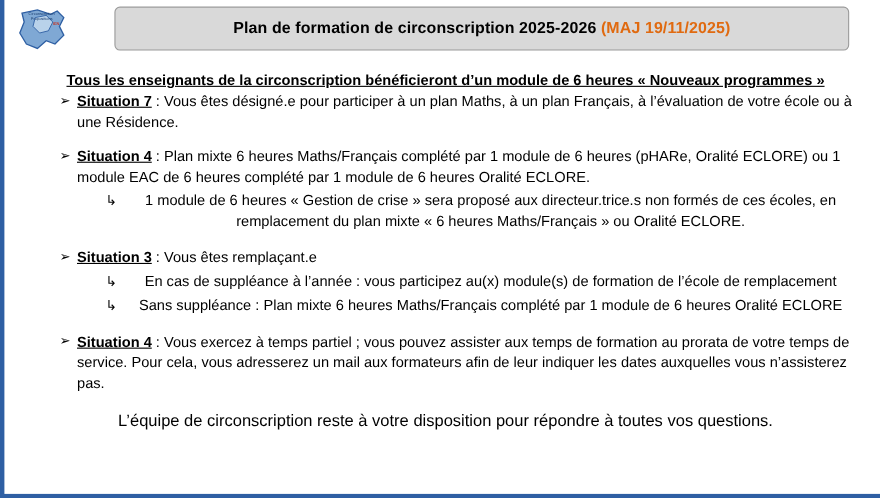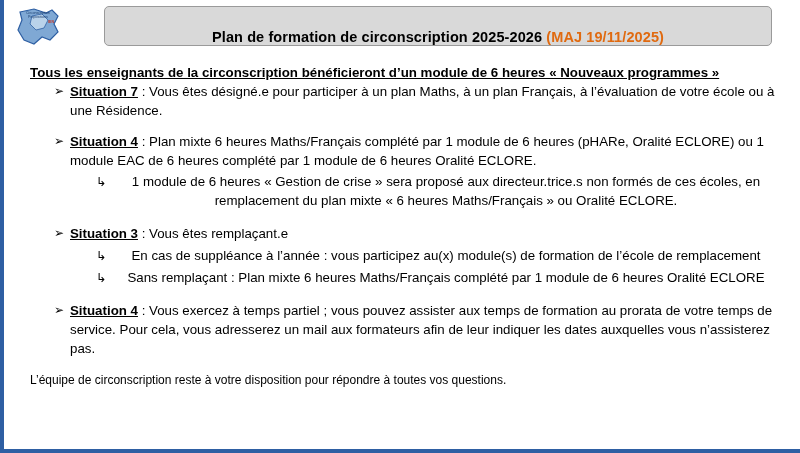--- a/index.html
+++ b/index.html
@@ -44,21 +44,21 @@
   .logo svg { display: block; }
   .title-box {
     flex: 1 1 auto;
     margin-left: 20px;
     margin-right: 18px;
     background: #d9d9d9;
     border: 1px solid #9a9a9a;
     border-radius: 5px;
     height: 38px;
     display: flex;
-    align-items: flex-end;
+    align-items: center;
     justify-content: center;
     text-align: center;
   }
   .title-text {
     font-size: 14.5px;
     font-weight: bold;
     letter-spacing: 0.1px;
   }
   .title-maj {
     color: #e06a10;
@@ -66,20 +66,21 @@
   }
   .content {
     padding: 8px 20px 0 30px;
     font-size: 13.3px;
     line-height: 1.42;
   }
   .lead {
     font-weight: bold;
     text-decoration: underline;
     margin: 10px 0 0 0;
+    text-align: center;
   }
   .lead2 {
     font-weight: bold;
     text-decoration: underline;
     margin: 14px 0 6px 0;
   }
   .sit-block {
     display: flex;
     margin: 0 0 12px 0;
     padding-left: 24px;
@@ -105,21 +106,22 @@
   }
   .hook {
     flex: 0 0 16px;
     font-size: 12.5px;
     line-height: 1.45;
   }
   .sub-body { flex: 1 1 auto; text-align: center; }
   .closing {
     margin: 14px 0 0 0;
     padding-left: 0;
-    font-size: 12px;
+    font-size: 15px;
+    text-align: center;
   }
   .sit-gap-big { margin-bottom: 14px; }
 </style>
 </head>
 <body>
 
 <div class="page-border-left"></div>
 <div class="page-border-bottom"></div>
 
 <div class="header">
@@ -166,21 +168,21 @@
   <div class="sit-block sit-gap-big">
     <span class="arrow">➢</span>
     <div class="sit-body">
       <span class="sit-label">Situation 3</span><span> : </span><span>Vous êtes remplaçant.e</span>
       <div class="sub-block">
         <span class="hook">↳</span>
         <div class="sub-body"><span class="u">En cas de suppléance à l’année</span><span> : vous participez au(x) module(s) de formation de l’école de remplacement</span></div>
       </div>
       <div class="sub-block">
         <span class="hook">↳</span>
-        <div class="sub-body"><span class="u">Sans remplaçant</span><span> : Plan mixte 6 heures Maths/Français complété par 1 module de 6 heures Oralité ECLORE</span></div>
+        <div class="sub-body"><span class="u">Sans suppléance</span><span> : Plan mixte 6 heures Maths/Français complété par 1 module de 6 heures Oralité ECLORE</span></div>
       </div>
     </div>
   </div>
 
   <div class="sit-block">
     <span class="arrow">➢</span>
     <div class="sit-body">
       <span class="sit-label">Situation 4</span><span> : </span><span>Vous exercez à temps partiel ; vous pouvez assister aux temps de formation au prorata de votre temps de service. Pour cela, vous adresserez un mail aux formateurs afin de leur indiquer les dates auxquelles vous n’assisterez pas.</span>
     </div>
   </div>

